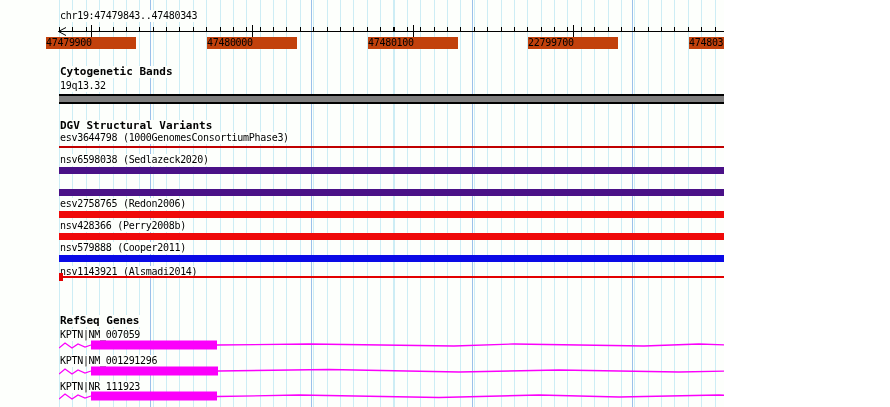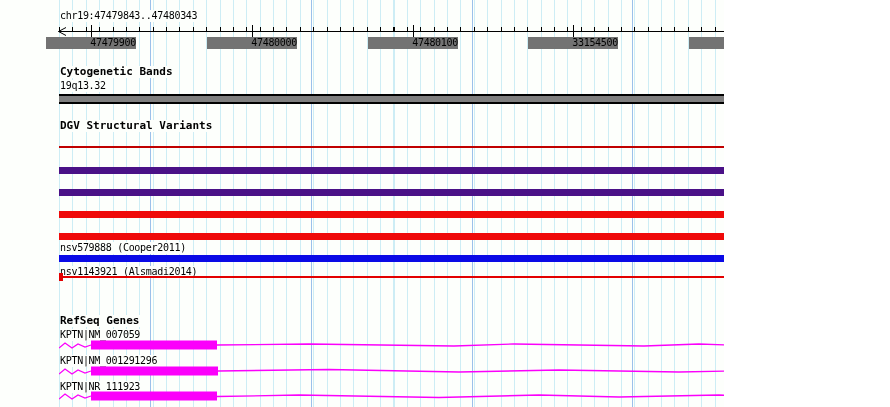--- a/index.html
+++ b/index.html
@@ -20,21 +20,21 @@
   
   .title { position:absolute; left:60px; top:10px; background:#fdfffc; padding-right:3px; }
   .ruler-svg { position:absolute; left:0; top:26px; }
   .ticks-minor {
     position:absolute; left:59px; top:27px; width:804px; height:4px;
     background:repeating-linear-gradient(to right,
       #000 0, #000 1px, transparent 1px, transparent 13.38px);
   }
   .tmaj { position:absolute; top:25px; height:12px; width:1px; background:#000; }
   .tmaj.t0{left:91px}.tmaj.t1{left:252px}.tmaj.t2{left:413px}.tmaj.t3{left:573px}.tmaj.t4{left:734px}
-  .tick-label { position:absolute; top:37px; width:90px; text-align:right; background:#737373; }
+  .tick-label { position:absolute; top:37px; width:90px; text-align:left; background:#c2410c; }
   .tick-label.t0{left:46px}.tick-label.t1{left:207px}.tick-label.t2{left:368px}.tick-label.t3{left:528px}.tick-label.t4{left:689px}
   
   .lbl { position:absolute; left:60px; background:#fdfffc; padding-right:3px; white-space:nowrap; }
   .hdr { font-weight:bold; font-size:11px; letter-spacing:0; }
   
   .cyto-band { position:absolute; left:59px; top:94px; width:803px; height:10px;
                background:#7f7f7f; border-top:2px solid #000; border-bottom:2px solid #000;
                box-sizing:border-box; }
   
   .vbar { position:absolute; left:59px; width:803px; height:7px; }
@@ -73,37 +73,41 @@
   </svg>
   <div class="ticks-minor"></div>
   <div class="tmaj t0"></div>
   <div class="tmaj t1"></div>
   <div class="tmaj t2"></div>
   <div class="tmaj t3"></div>
   <div class="tmaj t4"></div>
   <div class="tick-label t0">47479900</div>
   <div class="tick-label t1">47480000</div>
   <div class="tick-label t2">47480100</div>
-  <div class="tick-label t3">33154500</div>
+  <div class="tick-label t3">22799700</div>
   <div class="tick-label t4">47480300</div>
 
   <div class="lbl hdr" style="top:66px">Cytogenetic Bands</div>
   <div class="lbl" style="top:80px">19q13.32</div>
   <div class="cyto-band"></div>
 
   <div class="lbl hdr lab-dgv-h">DGV Structural Variants</div>
 
+  <div class="lbl lab-v0">esv3644798 (1000GenomesConsortiumPhase3)</div>
   <div class="vline bar-v0 c-darkred"></div>
 
+  <div class="lbl lab-v1">nsv6598038 (Sedlazeck2020)</div>
   <div class="vbar bar-v1 c-purple"></div>
 
   <div class="vbar bar-v2 c-purple"></div>
 
+  <div class="lbl lab-v3">esv2758765 (Redon2006)</div>
   <div class="vbar bar-v3 c-red"></div>
 
+  <div class="lbl lab-v4">nsv428366 (Perry2008b)</div>
   <div class="vbar bar-v4 c-red"></div>
 
   <div class="lbl lab-v5">nsv579888 (Cooper2011)</div>
   <div class="vbar bar-v5 c-blue"></div>
 
   <div class="lbl lab-v6">nsv1143921 (Alsmadi2014)</div>
   <div class="vline line-v6 c-brightred"></div>
   <div class="vcap c-brightred" style="left:59px"></div>
   <div class="vcap c-brightred" style="left:858px"></div>
 

